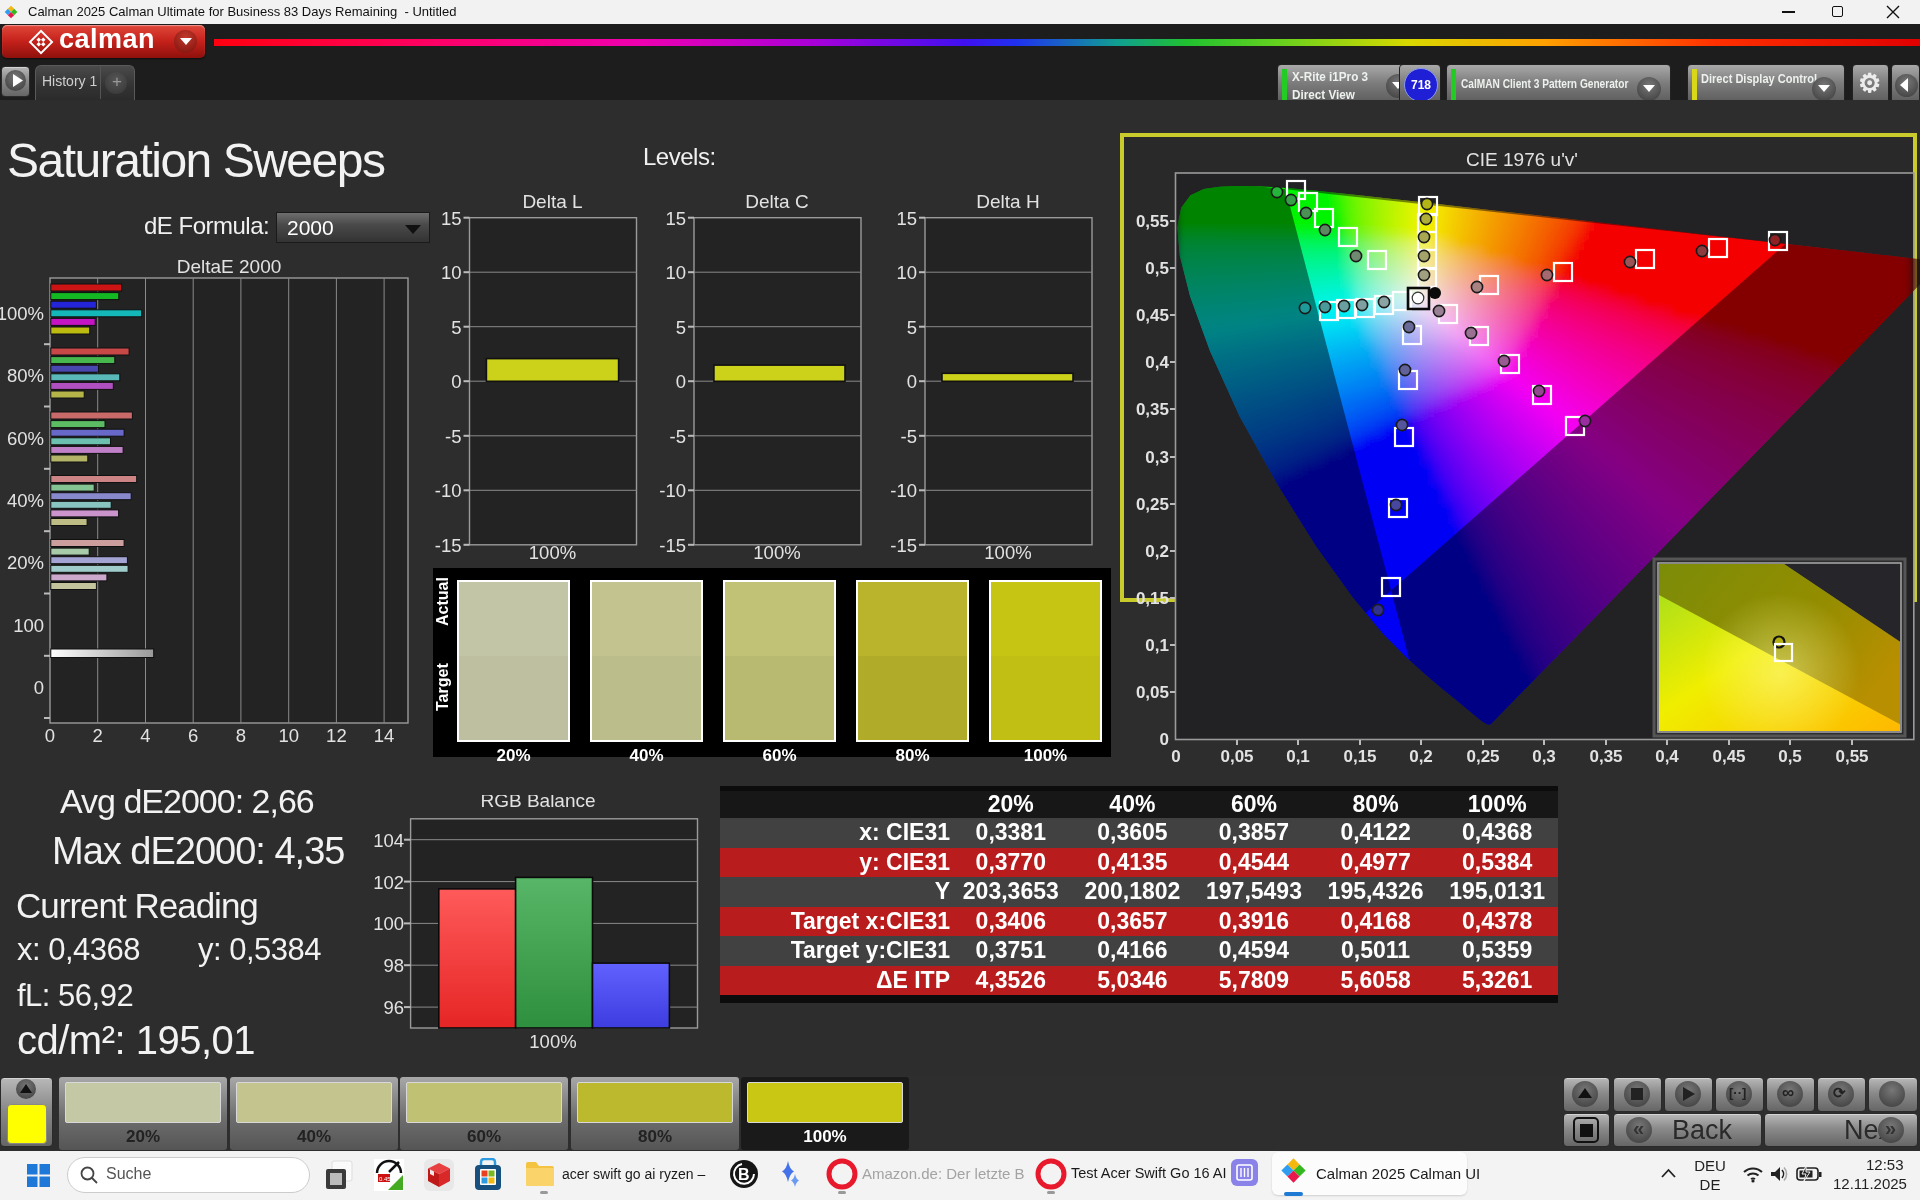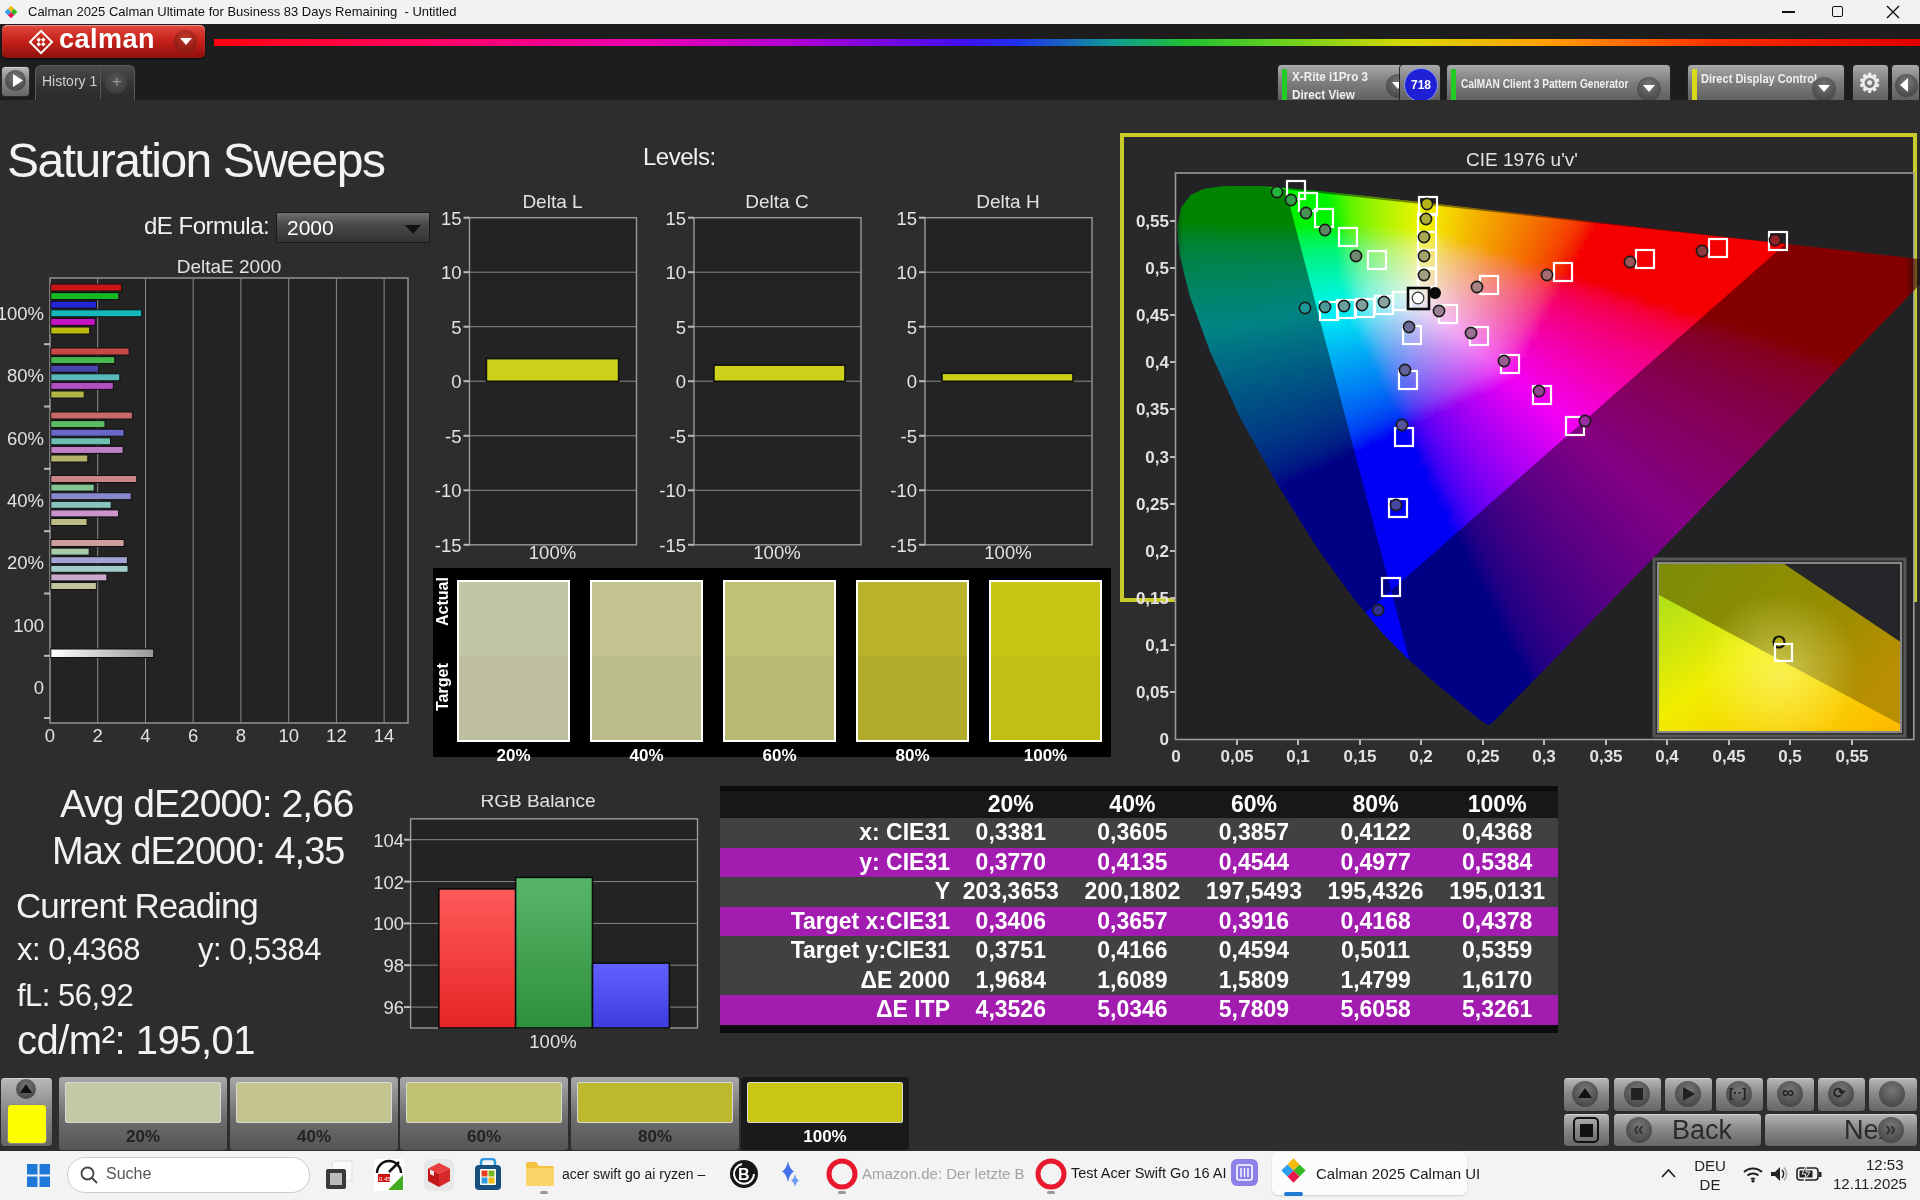--- a/index.html
+++ b/index.html
@@ -18,21 +18,21 @@
 .dd{position:absolute;border:1px solid #1a1a1a;color:#fff;font-size:21px;line-height:29px;padding-left:10px;white-space:nowrap}
 .dd .ar{position:absolute;right:8px;top:12px;width:0;height:0;border-left:8px solid transparent;border-right:8px solid transparent;border-top:9px solid #111}
 .ddl{background:linear-gradient(#a6a6a6,#777 40%,#4d4d4d)}
 .ddd{background:linear-gradient(#6e6e6e,#4a4a4a 40%,#333)}
 #stats{position:absolute;color:#f2f2f2}
 .dt{border-collapse:collapse;width:838px;table-layout:fixed}
 .dt td{height:29.5px;font-size:23px;font-weight:bold;color:#fff;text-align:center;padding:0;white-space:nowrap}
 .dt td.lab{text-align:right;padding-left:24px;width:230px}
 .dt tr.h td{height:23px;background:#171717;font-size:23px}
 .dt tr.d td{background:#414141}
-.dt tr.l td{background:#a21caf}
+.dt tr.l td{background:#b91c1c}
 .sw{position:absolute;top:12px;width:113px;height:162px;border:2px solid #fff}
 .swa{width:100%;height:47%}
 .swt{width:100%;height:53%}
 .swl{position:absolute;top:178px;width:113px;text-align:center;color:#fff;font-weight:bold;font-size:17px}
 .bsw{position:absolute;top:1px;width:168px;height:73px;border-radius:3px}
 .bnorm{background:linear-gradient(#a8a8a8,#6e6e6e 55%,#555)}
 .bsel{background:#1a1a1a}
 .bswc{position:absolute;left:6px;top:5px;width:156px;height:41px;border-radius:2px;border:1px solid #d8d8d8}
 .bswl{position:absolute;top:50px;width:100%;text-align:center;font-size:17px;font-weight:bold;color:#222}
 .bsel .bswl{color:#fff}
@@ -3114,21 +3114,21 @@
  <rect x="535" y="427" width="241" height="167" fill="url(#insB)"></rect>
  <polygon points="535,427 660,427 781,508 781,590 535,458" fill="url(#insO)"></polygon>
  <polygon points="660,427 781,427 781,508" fill="#26262a"></polygon>
  <circle cx="656" cy="536" r="80" fill="url(#insW)" opacity="0.5"></circle>
  <circle cx="655" cy="505" r="5.5" fill="#b3ae12" stroke="#111" stroke-width="2.2"></circle>
  <rect x="651" y="507" width="17" height="17" fill="none" stroke="#fff" stroke-width="2.2"></rect>
 </g>
 </g>
 </svg></div>
  <div id="stats">
-  <div class="abs" style="left:60px;top:682px;font-size:39px;letter-spacing:-1px">Avg dE2000: 2,66</div>
+  <div class="abs" style="left:60px;top:682px;font-size:34px;letter-spacing:-1px">Avg dE2000: 2,66</div>
   <div class="abs" style="left:52px;top:730px;font-size:38px;letter-spacing:-1px">Max dE2000: 4,35</div>
   <div class="abs" style="left:16px;top:786px;font-size:35px;letter-spacing:-1px">Current Reading</div>
   <div class="abs" style="left:17px;top:832px;font-size:31px;letter-spacing:-0.5px">x: 0,4368</div>
   <div class="abs" style="left:198px;top:832px;font-size:31px;letter-spacing:-0.5px">y: 0,5384</div>
   <div class="abs" style="left:17px;top:878px;font-size:31px;letter-spacing:-0.5px">fL: 56,92</div>
   <div class="abs" style="left:17px;top:918px;font-size:40px;letter-spacing:-0.5px">cd/m²: 195,01</div>
  </div>
  <div class="abs" style="left:364px;top:695px"><svg width="346" height="265" viewBox="0 0 346 265">
 <defs>
 <linearGradient id="rg" x1="0" y1="0" x2="0" y2="1">
@@ -3209,28 +3209,20 @@
             <td>0,4168</td>
             <td>0,4378</td>
           </tr>
           <tr class="d">
             <td class="lab">Target y:CIE31</td>
             <td>0,3751</td>
             <td>0,4166</td>
             <td>0,4594</td>
             <td>0,5011</td>
             <td>0,5359</td>
-          </tr>
-          <tr class="d">
-            <td class="lab">ΔE 2000</td>
-            <td>1,9684</td>
-            <td>1,6089</td>
-            <td>1,5809</td>
-            <td>1,4799</td>
-            <td>1,6170</td>
           </tr>
           <tr class="l">
             <td class="lab">ΔE ITP</td>
             <td>4,3526</td>
             <td>5,0346</td>
             <td>5,7809</td>
             <td>5,6058</td>
             <td>5,3261</td>
           </tr>
         </tbody>

